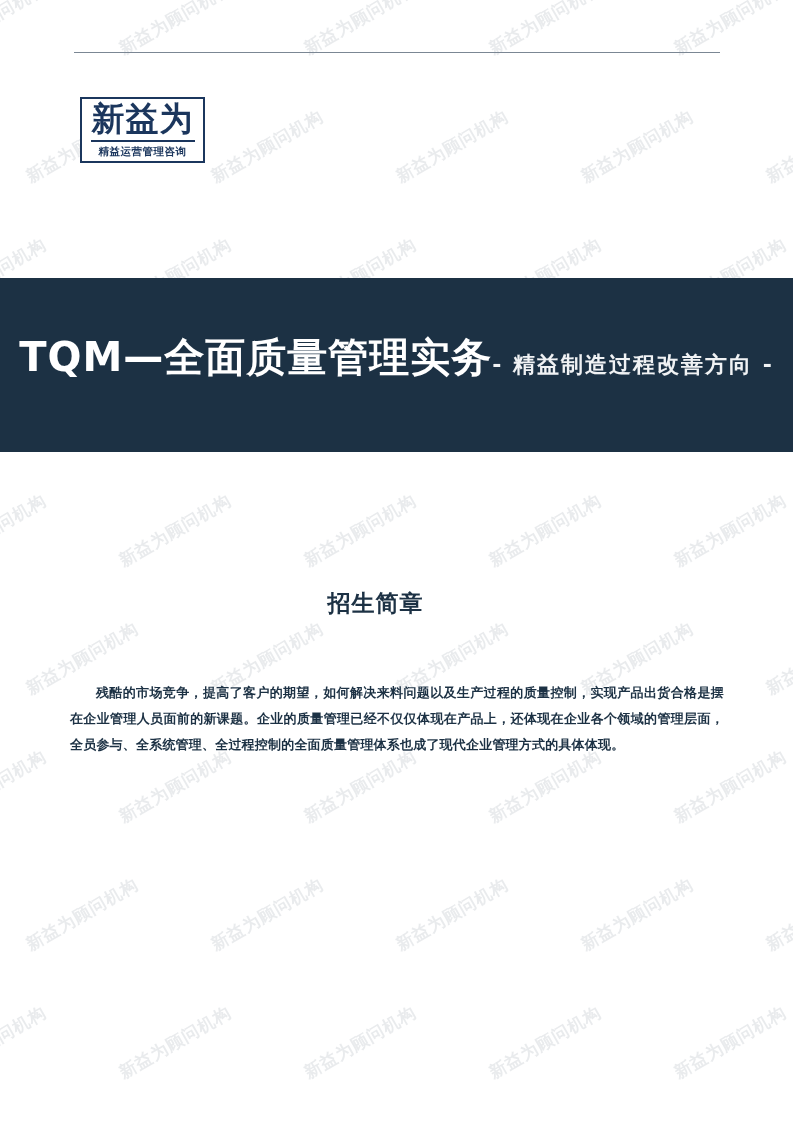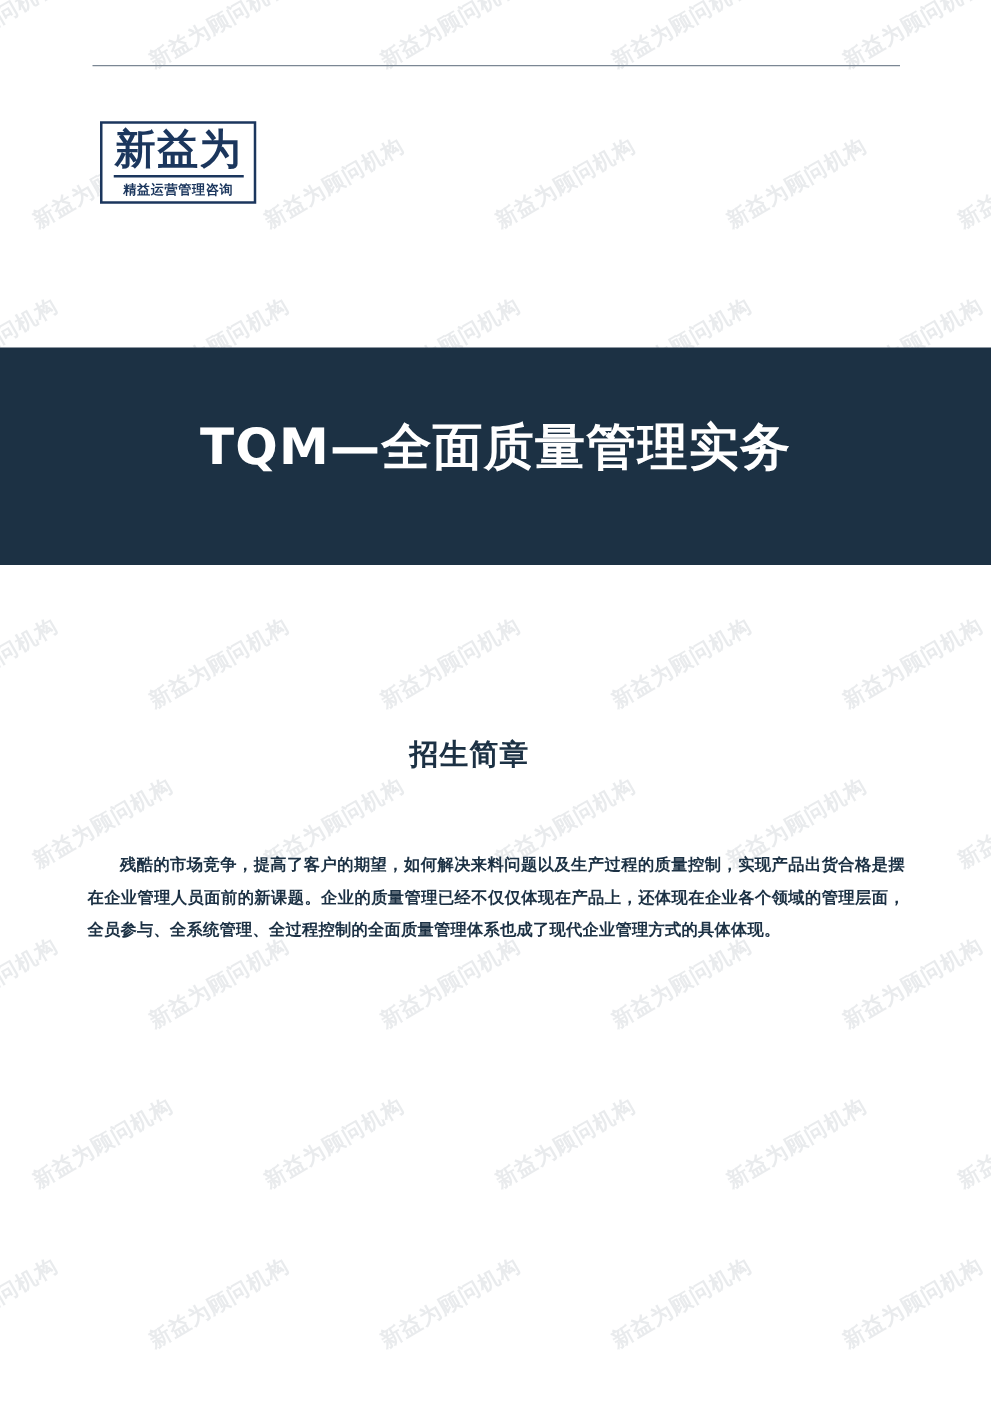--- a/index.html
+++ b/index.html
@@ -212,20 +212,21 @@
     <div class="top-rule"></div>
 
     <div class="logo-box">
       <div class="logo-main">新益为</div>
       <div class="logo-underline"></div>
       <div class="logo-sub">精益运营管理咨询</div>
     </div>
 
     <div class="title-band">
       <div class="band-title">TQM—全面质量管理实务</div>
+      <div class="band-subtitle">- 精益制造过程改善方向 -</div>
     </div>
 
     <div class="section-heading">招生简章</div>
 
     <div class="body-paragraph">残酷的市场竞争，提高了客户的期望，如何解决来料问题以及生产过程的质量控制，实现产品出货合格是摆在企业管理人员面前的新课题。企业的质量管理已经不仅仅体现在产品上，还体现在企业各个领域的管理层面，全员参与、全系统管理、全过程控制的全面质量管理体系也成了现代企业管理方式的具体体现。</div>
 
   </div>
 </div>
 
 </body></html>

